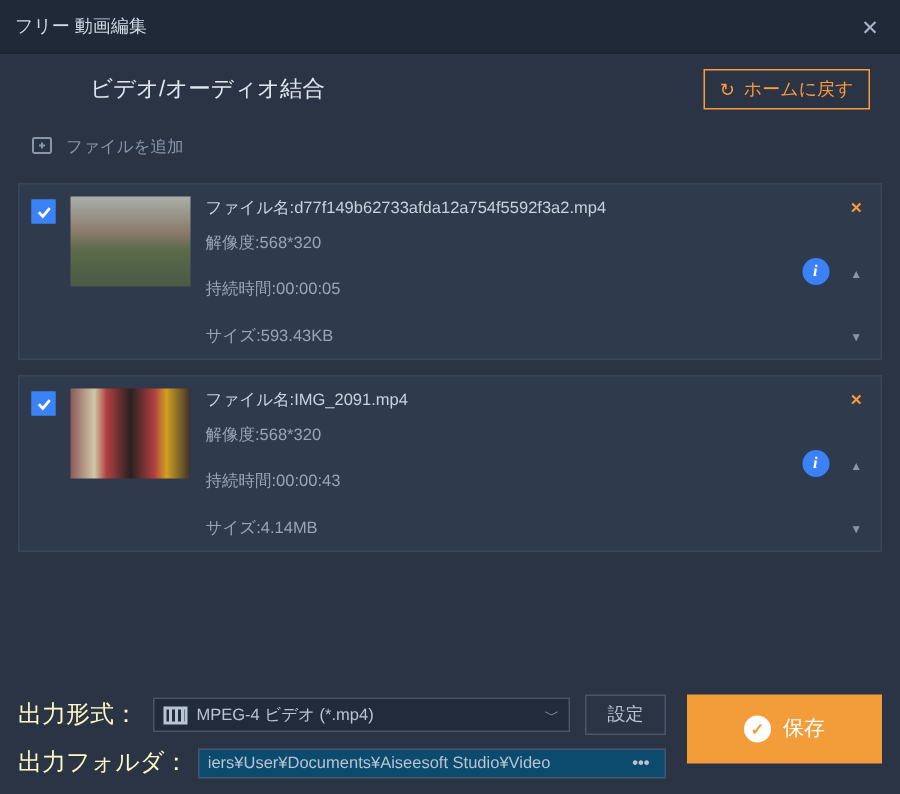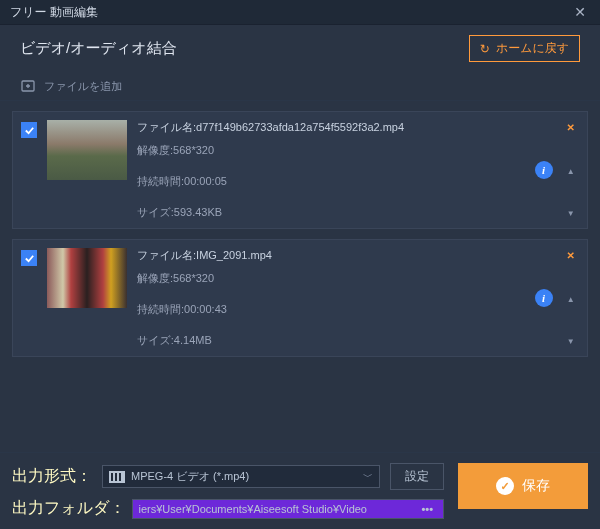--- a/index.html
+++ b/index.html
@@ -1,20 +1,20 @@
 <!DOCTYPE html>
 <html><head>
 <meta charset="utf-8">
 <style>
 * { box-sizing: border-box; margin: 0; padding: 0; }
 body { width: 600px; height: 529px; background: #2a3444; color: #b8c4d4; font-family: "Meiryo", "Yu Gothic", sans-serif; font-size: 12px; overflow: hidden; }
-.title-bar { height: 25px; background: #1f2937; display: flex; align-items: center; justify-content: space-between; padding: 0 10px; border-bottom: 1px solid #1a2230; }
+.title-bar { height: 36px; background: #1f2937; display: flex; align-items: center; justify-content: space-between; padding: 0 10px; border-bottom: 1px solid #1a2230; }
 .title-bar-text { color: #d0d8e4; font-size: 12px; }
 .close-btn { width: 20px; height: 20px; display: flex; align-items: center; justify-content: center; cursor: pointer; color: #aab4c6; font-size: 14px; }
-.header { display: flex; align-items: center; justify-content: space-between; padding: 10px 20px; }
+.header { display: flex; align-items: center; justify-content: space-between; padding: 10px 20px; margin-left: 40px; }
 .header-title { color: #e0e6f0; font-size: 15px; }
 .home-btn { border: 1px solid #ff9a3c; color: #ff9a3c; padding: 4px 10px; display: flex; align-items: center; gap: 6px; cursor: pointer; font-size: 12px; background: transparent; }
 .toolbar { display: flex; align-items: center; gap: 8px; padding: 6px 20px; border-bottom: 1px solid #2a3648; }
 .add-file-icon { width: 16px; height: 16px; display: flex; align-items: center; justify-content: center; }
 .add-file-label { color: #8a96ac; font-size: 11px; }
 .file-list { padding: 10px 12px; display: flex; flex-direction: column; gap: 10px; height: 350px; overflow-y: auto; }
 .file-item { background: #2f3a4d; border: 1px solid #3a4559; display: flex; align-items: stretch; padding: 8px; gap: 10px; position: relative; }
 .checkbox { width: 16px; height: 16px; background: #3b82f6; border: 1px solid #3b82f6; display: flex; align-items: center; justify-content: center; cursor: pointer; flex-shrink: 0; margin-top: 2px; }
 .checkbox svg { width: 11px; height: 11px; }
 .thumb { width: 80px; height: 60px; background: #4a5568; flex-shrink: 0; position: relative; overflow: hidden; }
@@ -28,21 +28,21 @@
 .remove-btn { color: #ff9a3c; cursor: pointer; font-size: 10px; font-weight: bold; }
 .arrow-btn { cursor: pointer; font-size: 8px; color: #8a96ac; }
 .footer { position: absolute; bottom: 0; left: 0; right: 0; border-top: 1px solid #2a3648; background: #2a3444; }
 .footer-label { color: #fef9c3; font-size: 16px; min-width: 64px; text-align: center; }
 .format-box { flex: 1; display: flex; align-items: center; border: 1px solid #4a5568; background: #212b3b; padding: 3px 6px; gap: 6px; color: #b8c4d4; font-size: 11px; }
 .format-icon { width: 16px; height: 12px; background: #b8c4d4; position: relative; flex-shrink: 0; }
 .format-icon::after { content: ""; position: absolute; inset: 2px; background: repeating-linear-gradient(to right, #212b3b 0 2px, #b8c4d4 2px 4px); }
 .format-text { flex: 1; }
 .dropdown-caret { color: #8a96ac; font-size: 10px; }
 .settings-btn { border: 1px solid #4a5568; padding: 4px 14px; color: #b8c4d4; font-size: 12px; cursor: pointer; background: transparent; }
-.path-box { flex: 1; display: flex; align-items: center; border: 1px solid #4a5568; background: #6d28d9; padding: 3px 6px; color: #b8c4d4; font-size: 11px; }
+.path-box { flex: 1; display: flex; align-items: center; border: 1px solid #4a5568; background: #0c4a6e; padding: 3px 6px; color: #b8c4d4; font-size: 11px; }
 .path-text { flex: 1; white-space: nowrap; overflow: hidden; }
 .more-dots { padding: 0 4px; cursor: pointer; color: #b8c4d4; font-weight: bold; }
 .save-btn { background: #f39c3a; color: #fff; display: flex; align-items: center; justify-content: center; gap: 8px; cursor: pointer; width: 130px; height: 46px; font-size: 14px; }
 .save-btn .check { width: 18px; height: 18px; background: #fff; border-radius: 50%; display: flex; align-items: center; justify-content: center; color: #f39c3a; font-size: 11px; font-weight: bold; }
 .footer-right { display: flex; flex-direction: column; flex: 1; gap: 8px; }
 .footer-wrap { display: flex; align-items: stretch; padding: 10px 12px; gap: 14px; }
 </style>
 </head>
 <body>
 

